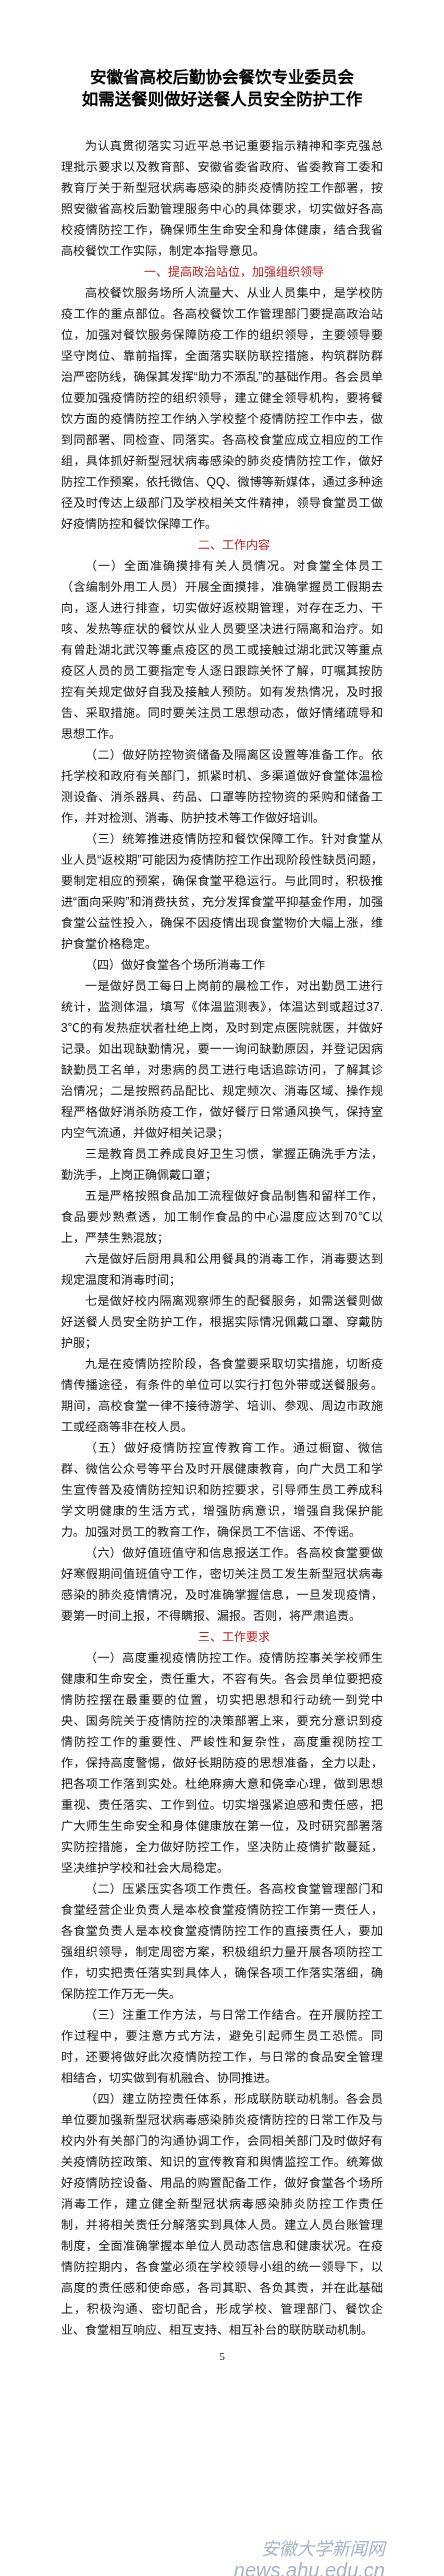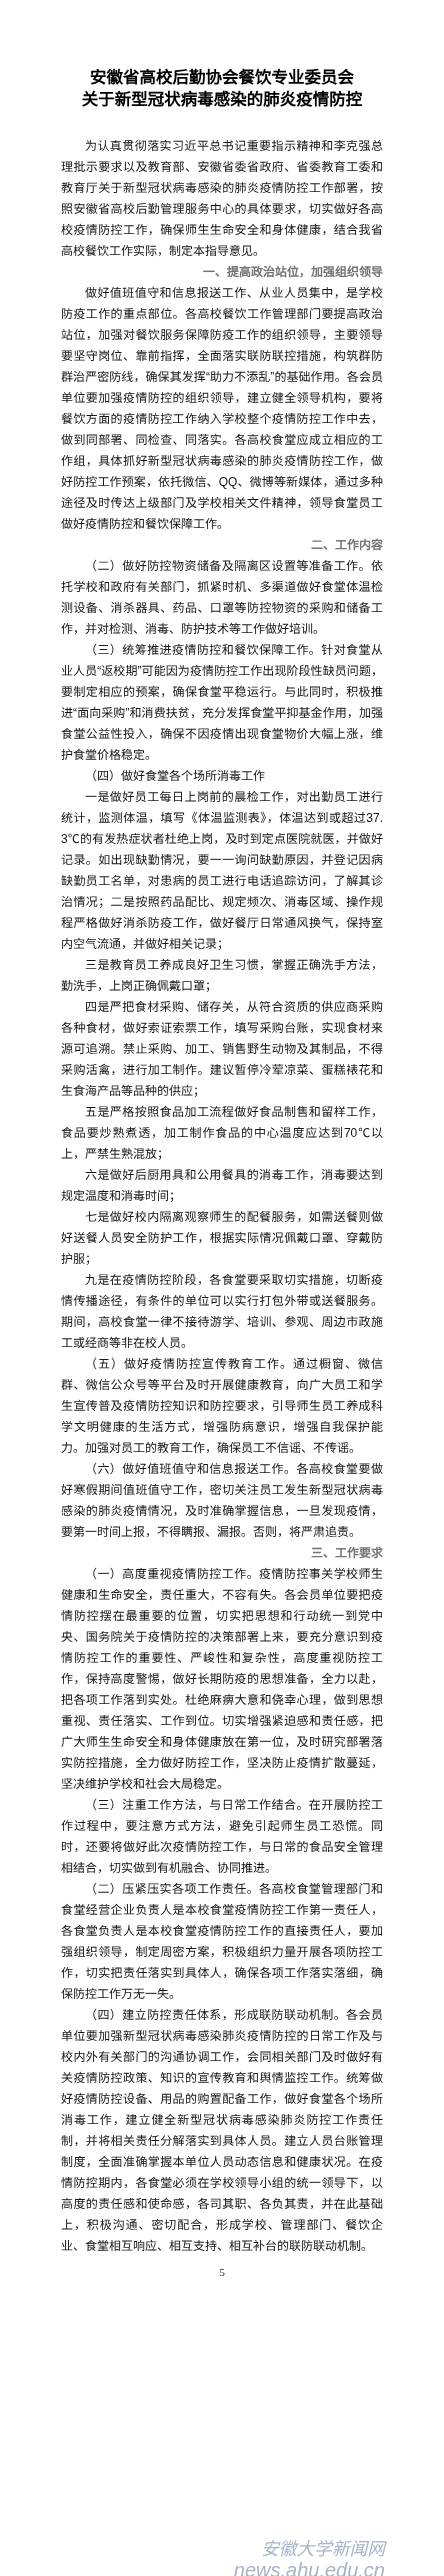--- a/index.html
+++ b/index.html
@@ -36,23 +36,23 @@
     line-height: 21px;
     color: #141414;
   }
   .para {
     margin: 0;
     text-indent: 2em;
     text-align: justify;
     word-break: break-all;
   }
   .para.heading {
-    font-weight: bold;
-    color: #737373;
-    text-align: right;
+    font-weight: normal;
+    color: #b91c1c;
+    text-align: center;
   }
   .page-number {
     text-align: center;
     font-size: 11.4px;
     color: #222222;
     margin-top: 9px;
     font-family: "Liberation Serif", serif;
   }
   .watermark {
     position: absolute;
@@ -72,43 +72,43 @@
     display: block;
   }
 </style>
 </head>
 <body>
 
 <div class="page">
   <div class="content">
     <h1 class="doc-title">
       <span class="title-line">安徽省高校后勤协会餐饮专业委员会</span>
-      <span class="title-line">关于新型冠状病毒感染的肺炎疫情防控</span>
+      <span class="title-line">如需送餐则做好送餐人员安全防护工作</span>
     </h1>
     <div class="doc-body">
         <p class="para">为认真贯彻落实习近平总书记重要指示精神和李克强总理批示要求以及教育部、安徽省委省政府、省委教育工委和教育厅关于新型冠状病毒感染的肺炎疫情防控工作部署，按照安徽省高校后勤管理服务中心的具体要求，切实做好各高校疫情防控工作，确保师生生命安全和身体健康，结合我省高校餐饮工作实际，制定本指导意见。</p>
         <p class="para heading">一、提高政治站位，加强组织领导</p>
-        <p class="para">做好值班值守和信息报送工作、从业人员集中，是学校防疫工作的重点部位。各高校餐饮工作管理部门要提高政治站位，加强对餐饮服务保障防疫工作的组织领导，主要领导要坚守岗位、靠前指挥，全面落实联防联控措施，构筑群防群治严密防线，确保其发挥“助力不添乱”的基础作用。各会员单位要加强疫情防控的组织领导，建立健全领导机构，要将餐饮方面的疫情防控工作纳入学校整个疫情防控工作中去，做到同部署、同检查、同落实。各高校食堂应成立相应的工作组，具体抓好新型冠状病毒感染的肺炎疫情防控工作，做好防控工作预案，依托微信、QQ、微博等新媒体，通过多种途径及时传达上级部门及学校相关文件精神，领导食堂员工做好疫情防控和餐饮保障工作。</p>
+        <p class="para">高校餐饮服务场所人流量大、从业人员集中，是学校防疫工作的重点部位。各高校餐饮工作管理部门要提高政治站位，加强对餐饮服务保障防疫工作的组织领导，主要领导要坚守岗位、靠前指挥，全面落实联防联控措施，构筑群防群治严密防线，确保其发挥“助力不添乱”的基础作用。各会员单位要加强疫情防控的组织领导，建立健全领导机构，要将餐饮方面的疫情防控工作纳入学校整个疫情防控工作中去，做到同部署、同检查、同落实。各高校食堂应成立相应的工作组，具体抓好新型冠状病毒感染的肺炎疫情防控工作，做好防控工作预案，依托微信、QQ、微博等新媒体，通过多种途径及时传达上级部门及学校相关文件精神，领导食堂员工做好疫情防控和餐饮保障工作。</p>
         <p class="para heading">二、工作内容</p>
+        <p class="para">（一）全面准确摸排有关人员情况。对食堂全体员工（含编制外用工人员）开展全面摸排，准确掌握员工假期去向，逐人进行排查，切实做好返校期管理，对存在乏力、干咳、发热等症状的餐饮从业人员要坚决进行隔离和治疗。如有曾赴湖北武汉等重点疫区的员工或接触过湖北武汉等重点疫区人员的员工要指定专人逐日跟踪关怀了解，叮嘱其按防控有关规定做好自我及接触人预防。如有发热情况，及时报告、采取措施。同时要关注员工思想动态，做好情绪疏导和思想工作。</p>
         <p class="para">（二）做好防控物资储备及隔离区设置等准备工作。依托学校和政府有关部门，抓紧时机、多渠道做好食堂体温检测设备、消杀器具、药品、口罩等防控物资的采购和储备工作，并对检测、消毒、防护技术等工作做好培训。</p>
         <p class="para">（三）统筹推进疫情防控和餐饮保障工作。针对食堂从业人员“返校期”可能因为疫情防控工作出现阶段性缺员问题，要制定相应的预案，确保食堂平稳运行。与此同时，积极推进“面向采购”和消费扶贫，充分发挥食堂平抑基金作用，加强食堂公益性投入，确保不因疫情出现食堂物价大幅上涨，维护食堂价格稳定。</p>
         <p class="para">（四）做好食堂各个场所消毒工作</p>
         <p class="para">一是做好员工每日上岗前的晨检工作，对出勤员工进行统计，监测体温，填写《体温监测表》，体温达到或超过37.3℃的有发热症状者杜绝上岗，及时到定点医院就医，并做好记录。如出现缺勤情况，要一一询问缺勤原因，并登记因病缺勤员工名单，对患病的员工进行电话追踪访问，了解其诊治情况；二是按照药品配比、规定频次、消毒区域、操作规程严格做好消杀防疫工作，做好餐厅日常通风换气，保持室内空气流通，并做好相关记录；</p>
         <p class="para">三是教育员工养成良好卫生习惯，掌握正确洗手方法，勤洗手，上岗正确佩戴口罩；</p>
-        <p class="para">四是严把食材采购、储存关，从符合资质的供应商采购各种食材，做好索证索票工作，填写采购台账，实现食材来源可追溯。禁止采购、加工、销售野生动物及其制品，不得采购活禽，进行加工制作。建议暂停冷荤凉菜、蛋糕裱花和生食海产品等品种的供应；</p>
         <p class="para">五是严格按照食品加工流程做好食品制售和留样工作，食品要炒熟煮透，加工制作食品的中心温度应达到70℃以上，严禁生熟混放；</p>
         <p class="para">六是做好后厨用具和公用餐具的消毒工作，消毒要达到规定温度和消毒时间；</p>
         <p class="para">七是做好校内隔离观察师生的配餐服务，如需送餐则做好送餐人员安全防护工作，根据实际情况佩戴口罩、穿戴防护服；</p>
         <p class="para">九是在疫情防控阶段，各食堂要采取切实措施，切断疫情传播途径，有条件的单位可以实行打包外带或送餐服务。期间，高校食堂一律不接待游学、培训、参观、周边市政施工或经商等非在校人员。</p>
         <p class="para">（五）做好疫情防控宣传教育工作。通过橱窗、微信群、微信公众号等平台及时开展健康教育，向广大员工和学生宣传普及疫情防控知识和防控要求，引导师生员工养成科学文明健康的生活方式，增强防病意识，增强自我保护能力。加强对员工的教育工作，确保员工不信谣、不传谣。</p>
         <p class="para">（六）做好值班值守和信息报送工作。各高校食堂要做好寒假期间值班值守工作，密切关注员工发生新型冠状病毒感染的肺炎疫情情况，及时准确掌握信息，一旦发现疫情，要第一时间上报，不得瞒报、漏报。否则，将严肃追责。</p>
         <p class="para heading">三、工作要求</p>
         <p class="para">（一）高度重视疫情防控工作。疫情防控事关学校师生健康和生命安全，责任重大，不容有失。各会员单位要把疫情防控摆在最重要的位置，切实把思想和行动统一到党中央、国务院关于疫情防控的决策部署上来，要充分意识到疫情防控工作的重要性、严峻性和复杂性，高度重视防控工作，保持高度警惕，做好长期防疫的思想准备，全力以赴，把各项工作落到实处。杜绝麻痹大意和侥幸心理，做到思想重视、责任落实、工作到位。切实增强紧迫感和责任感，把广大师生生命安全和身体健康放在第一位，及时研究部署落实防控措施，全力做好防控工作，坚决防止疫情扩散蔓延，坚决维护学校和社会大局稳定。</p>
+        <p class="para">（二）压紧压实各项工作责任。各高校食堂管理部门和食堂经营企业负责人是本校食堂疫情防控工作第一责任人，各食堂负责人是本校食堂疫情防控工作的直接责任人，要加强组织领导，制定周密方案，积极组织力量开展各项防控工作，切实把责任落实到具体人，确保各项工作落实落细，确保防控工作万无一失。</p>
         <p class="para">（三）注重工作方法，与日常工作结合。在开展防控工作过程中，要注意方式方法，避免引起师生员工恐慌。同时，还要将做好此次疫情防控工作，与日常的食品安全管理相结合，切实做到有机融合、协同推进。</p>
-        <p class="para">（二）压紧压实各项工作责任。各高校食堂管理部门和食堂经营企业负责人是本校食堂疫情防控工作第一责任人，各食堂负责人是本校食堂疫情防控工作的直接责任人，要加强组织领导，制定周密方案，积极组织力量开展各项防控工作，切实把责任落实到具体人，确保各项工作落实落细，确保防控工作万无一失。</p>
         <p class="para">（四）建立防控责任体系，形成联防联动机制。各会员单位要加强新型冠状病毒感染肺炎疫情防控的日常工作及与校内外有关部门的沟通协调工作，会同相关部门及时做好有关疫情防控政策、知识的宣传教育和舆情监控工作。统筹做好疫情防控设备、用品的购置配备工作，做好食堂各个场所消毒工作，建立健全新型冠状病毒感染肺炎防控工作责任制，并将相关责任分解落实到具体人员。建立人员台账管理制度，全面准确掌握本单位人员动态信息和健康状况。在疫情防控期内，各食堂必须在学校领导小组的统一领导下，以高度的责任感和使命感，各司其职、各负其责，并在此基础上，积极沟通、密切配合，形成学校、管理部门、餐饮企业、食堂相互响应、相互支持、相互补台的联防联动机制。</p>
       </div>
     <div class="page-number">5</div>
   </div>
   <div class="watermark">
     <span class="wm-name">安徽大学新闻网</span>
     <span class="wm-url">news.ahu.edu.cn</span>
   </div>
 </div>
 

